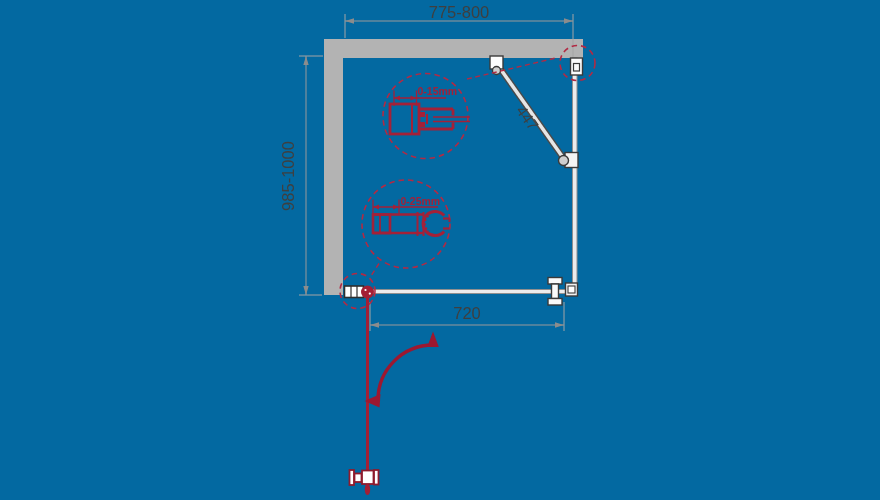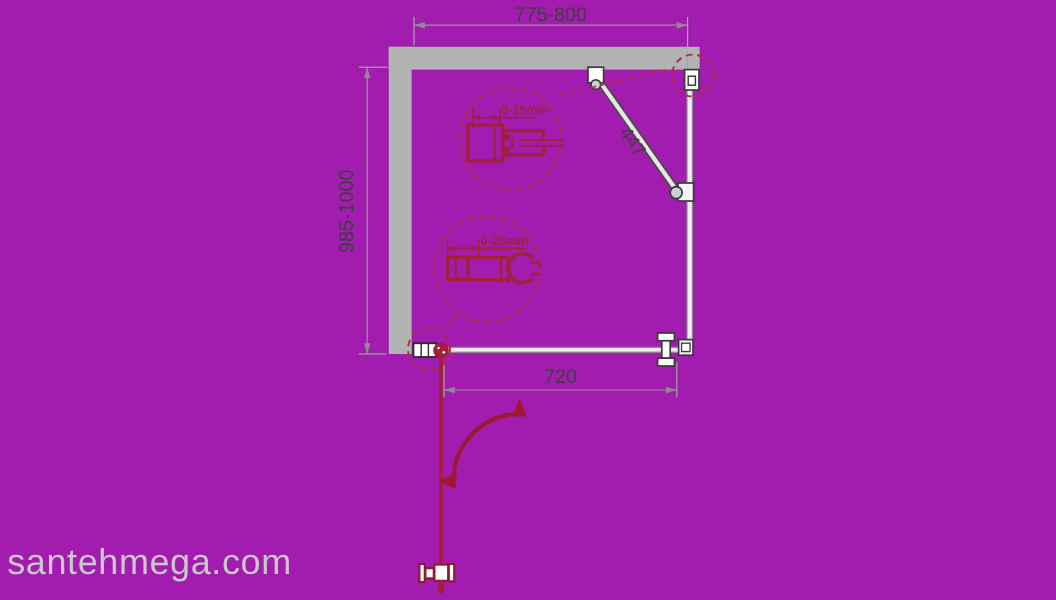--- a/index.html
+++ b/index.html
@@ -1,17 +1,17 @@
 <!DOCTYPE html>
 <html><head>
 <meta charset="utf-8">
 <style>
   html,body{margin:0;padding:0;background:#fff;}
   .canvas{
-    position:relative;width:880px;height:500px;background:#a21caf;overflow:hidden;
+    position:relative;width:880px;height:500px;background:#0369a1;overflow:hidden;
     font-family:"Liberation Sans",sans-serif;
     text-align:center;
   }
   svg{position:absolute;left:0;top:0;}
   .dim-line{stroke:#9a9a9a;stroke-width:1;fill:none;}
   .dim-ext{stroke:#a5a5a5;stroke-width:1;fill:none;}
   .dim-arrow{fill:#8c8c8c;stroke:none;}
   .dim-text{fill:#3f3f3f;font-size:16.5px;font-family:"Liberation Sans",sans-serif;}
   .bar-text{fill:#3f3f3f;font-size:15.5px;font-family:"Liberation Sans",sans-serif;}
   .detail-text{fill:#a32138;font-size:10.5px;font-weight:700;font-family:"Liberation Sans",sans-serif;}
@@ -159,14 +159,13 @@
       <line class="red-stroke" stroke-width="2" x1="417.5" y1="212" x2="417.5" y2="236"></line>
       <line class="red-stroke" stroke-width="2" x1="423.5" y1="212" x2="423.5" y2="236"></line>
       <path class="red-stroke" stroke-width="3" d="M 444.1,215.6 A 12 12 0 1 0 444.1,231.4"></path>
       <path class="red-stroke" stroke-width="1.6" stroke-dasharray="2.2 2" d="M 428.6,215.8 A 10 10 0 0 0 428.6,231.2"></path>
       <line class="red-stroke" stroke-width="2.2" x1="443" y1="218.5" x2="449.5" y2="218.5"></line>
       <line class="red-stroke" stroke-width="2.2" x1="443" y1="228.5" x2="449.5" y2="228.5"></line>
       <line class="red-stroke" stroke-width="2" x1="449.5" y1="218.5" x2="449.5" y2="222"></line>
     </g>
   </svg>
 
-  <div class="watermark">santehmega.com</div>
 </div>
 
 </body></html>

